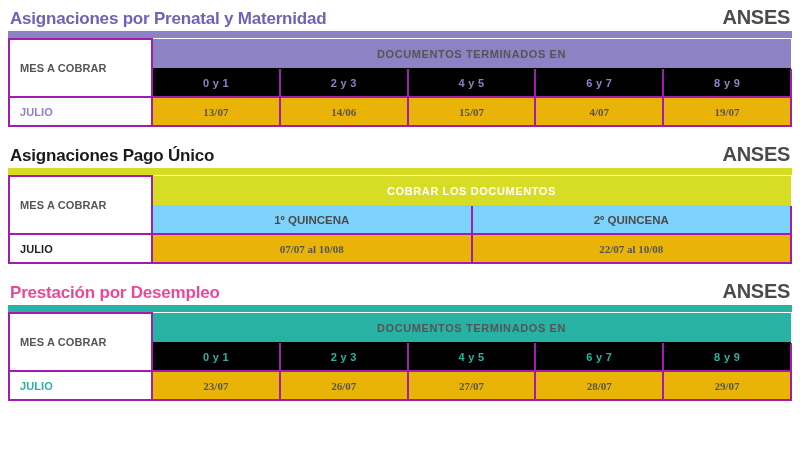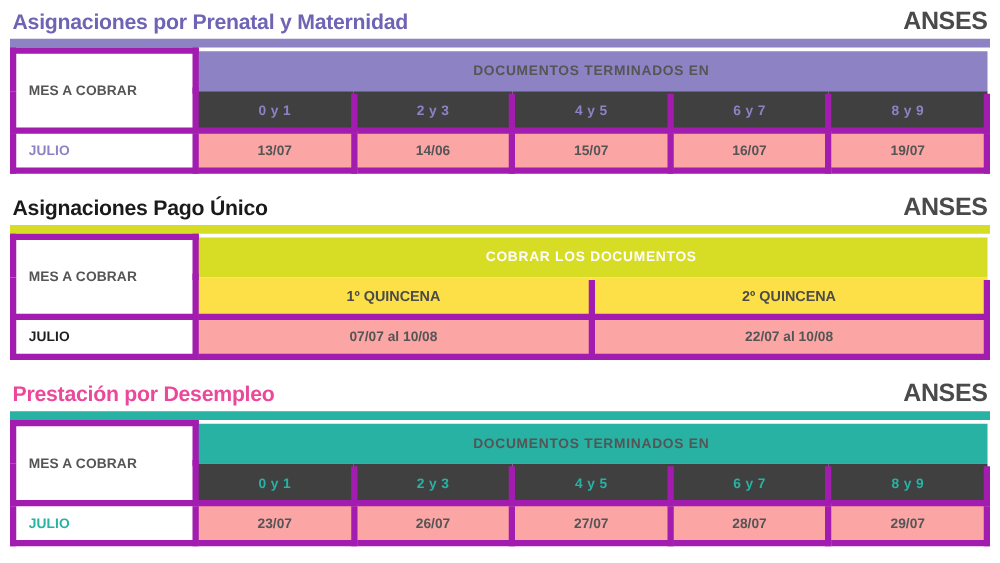--- a/index.html
+++ b/index.html
@@ -46,21 +46,21 @@
     height: 7px;
     width: 100%;
   }
 
   table.sched {
     width: 100%;
     border-collapse: collapse;
     table-layout: fixed;
   }
   table.sched td {
-    border: 5px solid #a21caf;
+    border: 2px solid #a21caf;
     text-align: center;
     vertical-align: middle;
     font-size: 11px;
     color: #555;
     height: 25px;
   }
 
   .mes-label {
     width: 130px;
     text-align: left !important;
@@ -71,52 +71,53 @@
     letter-spacing: 0.1px;
   }
   .banner {
     font-size: 11.5px;
     font-weight: bold;
     color: #ffffff;
     letter-spacing: 0.6px;
     border-color: transparent !important;
   }
   .digits {
-    background: #404040;
+    background: #000000;
     font-size: 11.5px;
     font-weight: bold;
     letter-spacing: 0.3px;
   }
   .row-month {
     font-size: 11.5px;
     font-weight: bold;
     background: #f3f3f3;
   }
   .row-month .mes-label {
     background: #ffffff;
   }
   .val {
-    background: #fca5a5;
+    background: #eab308;
     color: #5a5a5a;
     font-size: 11.5px;
+    font-family: Liberation Serif, serif;
   }
 
   
   .s1 .sec-title { color: #6f63b5; }
   .s1 .rule { background: #8c82c4; }
   .s1 .banner { background: #8c82c4; }
   .s1 .digits { color: #8c82c4; }
   .s1 .row-month .mes-label { color: #8c82c4; }
   .s1 .mes-cell-top { background: #ffffff; }
 
   
   .s2 .sec-title { color: #1a1a1a; text-align: center; }
   .s2 .rule { background: #d7dc25; }
   .s2 .banner { background: #d7dc25; color: #ffffff; }
-  .s2 .quincena { background: #fde047; color: #4b4b4b; font-size: 11.5px; font-weight: bold; }
+  .s2 .quincena { background: #7dd3fc; color: #4b4b4b; font-size: 11.5px; font-weight: bold; }
   .s2 .row-month .mes-label { color: #1f1f1f; }
 
   
   .s3 .sec-title { color: #ec4899; }
   .s3 .rule { background: #27b2a4; }
   .s3 .banner { background: #27b2a4; }
   .s3 .digits { color: #27b2a4; }
   .s3 .row-month .mes-label { color: #27b2a4; }
 
   .spacer-lg { height: 14px; }
@@ -143,21 +144,21 @@
         <td class="digits">2 y 3</td>
         <td class="digits">4 y 5</td>
         <td class="digits">6 y 7</td>
         <td class="digits">8 y 9</td>
       </tr>
       <tr class="row-month">
         <td class="mes-label">JULIO</td>
         <td class="val">13/07</td>
         <td class="val">14/06</td>
         <td class="val">15/07</td>
-        <td class="val">16/07</td>
+        <td class="val">4/07</td>
         <td class="val">19/07</td>
       </tr>
     </tbody>
       </table>
   </div>
 
   <div class="spacer-lg"></div>
 
   <div class="section s2">
     <div class="sec-head">

